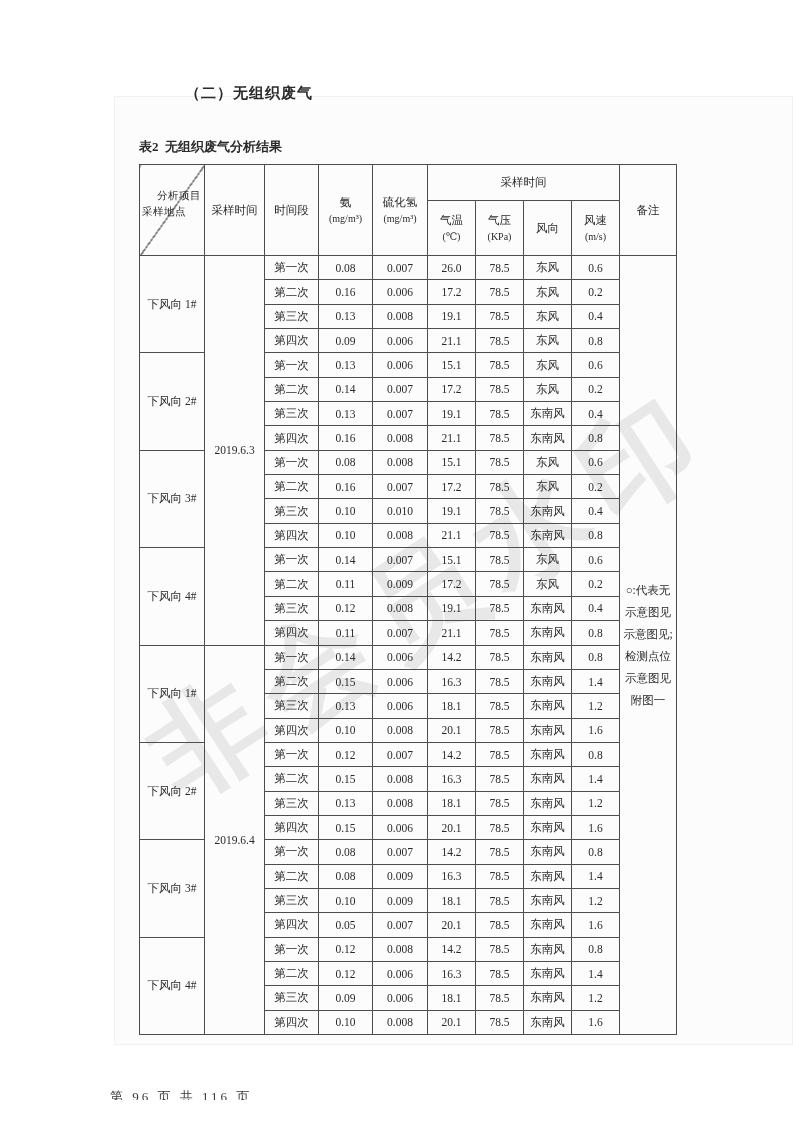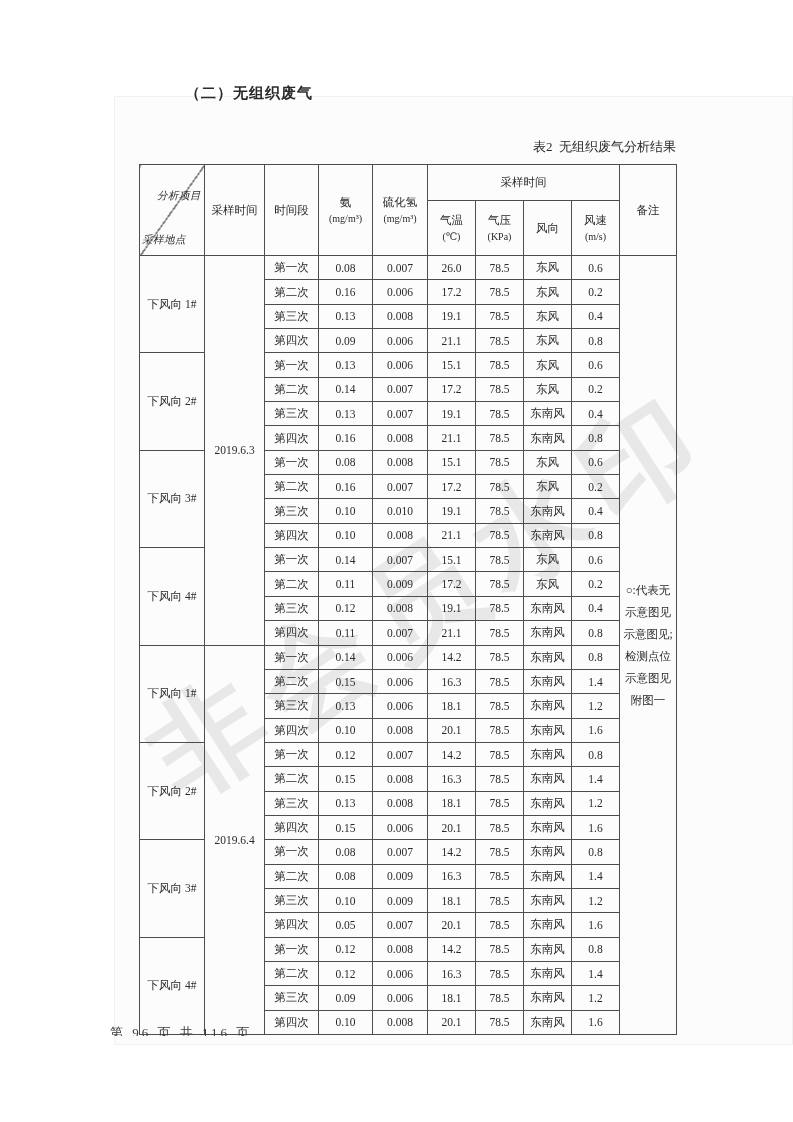--- a/index.html
+++ b/index.html
@@ -37,24 +37,25 @@
     left: 185px; top: 84px;
     font-size: 15px;
     font-weight: 700;
     letter-spacing: 1px;
     z-index: 2;
   }
   .table-title {
     position: absolute;
     left: 139px; top: 138px;
     width: 537px;
-    text-align: right;
+    text-align: left;
     font-size: 13px;
     white-space: pre;
     z-index: 2;
+    font-weight: bold;
   }
   table.analysis {
     position: absolute;
     left: 139px; top: 164px;
     width: 537px; height: 871px;
     border-collapse: collapse;
     table-layout: fixed;
     z-index: 2;
   }
   table.analysis th, table.analysis td {
@@ -71,37 +72,36 @@
   tbody tr { height: 24px; }
   th .l1 { display: block; line-height: 1.5; }
   th .l2 { display: block; line-height: 1.4; font-size: 10px; }
   th.diag {
     position: relative;
     background: linear-gradient(to bottom right,
       transparent calc(50% - 0.6px),
       #555 calc(50% - 0.6px),
       #555 calc(50% + 0.6px),
       transparent calc(50% + 0.6px));
-    font-style: italic;
   }
   th.diag .diag-top {
     position: absolute; top: 24px; right: 3px;
     font-size: 10.5px; letter-spacing: 0.5px;
   }
   th.diag .diag-bottom {
-    position: absolute; bottom: 8px; left: 2px;
+    position: absolute; bottom: 36px; left: 2px;
     font-size: 10.5px; letter-spacing: 0.5px;
   }
   td.loc { font-size: 11.5px; }
   td.date { font-size: 11.5px; }
   td.remark { font-size: 11.5px; }
   td.remark div { line-height: 22px; }
   .footer {
     position: absolute;
-    left: 110px; top: 1024px;
+    left: 110px; top: 1088px;
     height: 12px;
     overflow: hidden;
     font-size: 13px;
     letter-spacing: 3px;
     color: #3a3a3a;
     z-index: 2;
   }
 </style>
 </head>
 <body>

